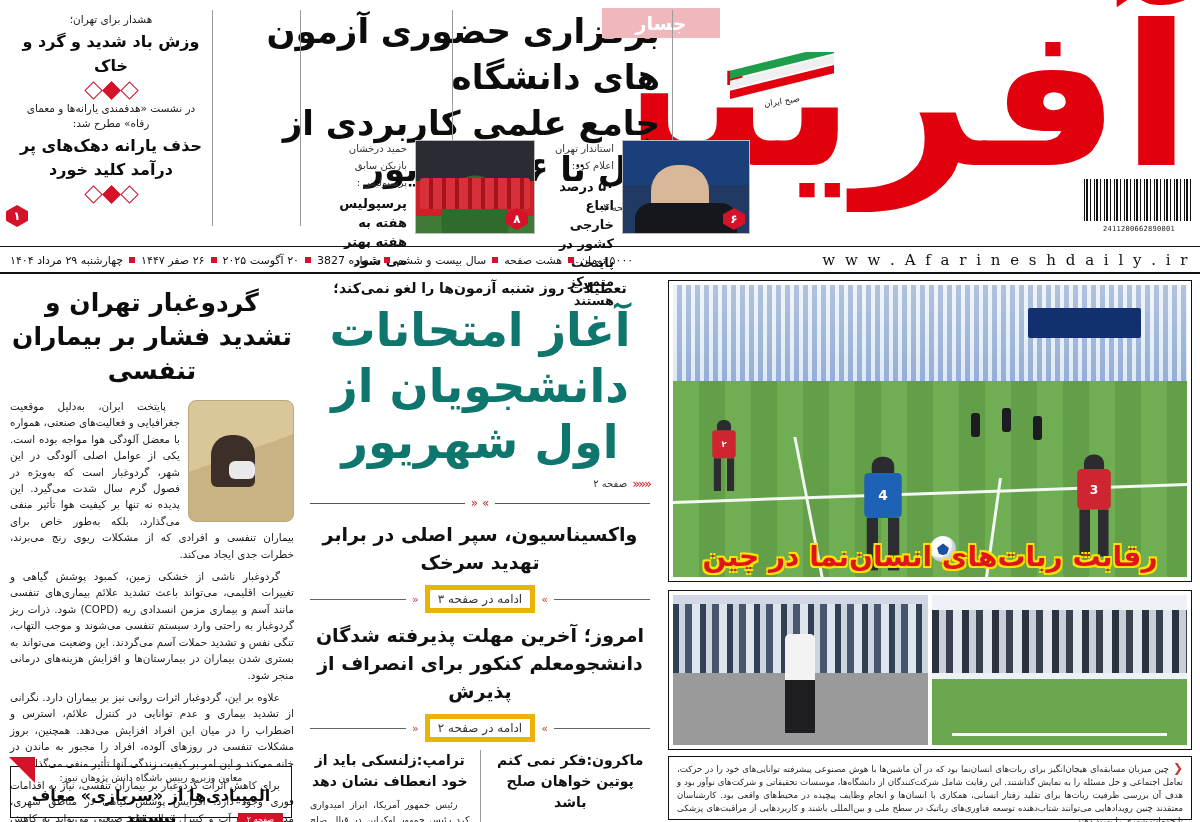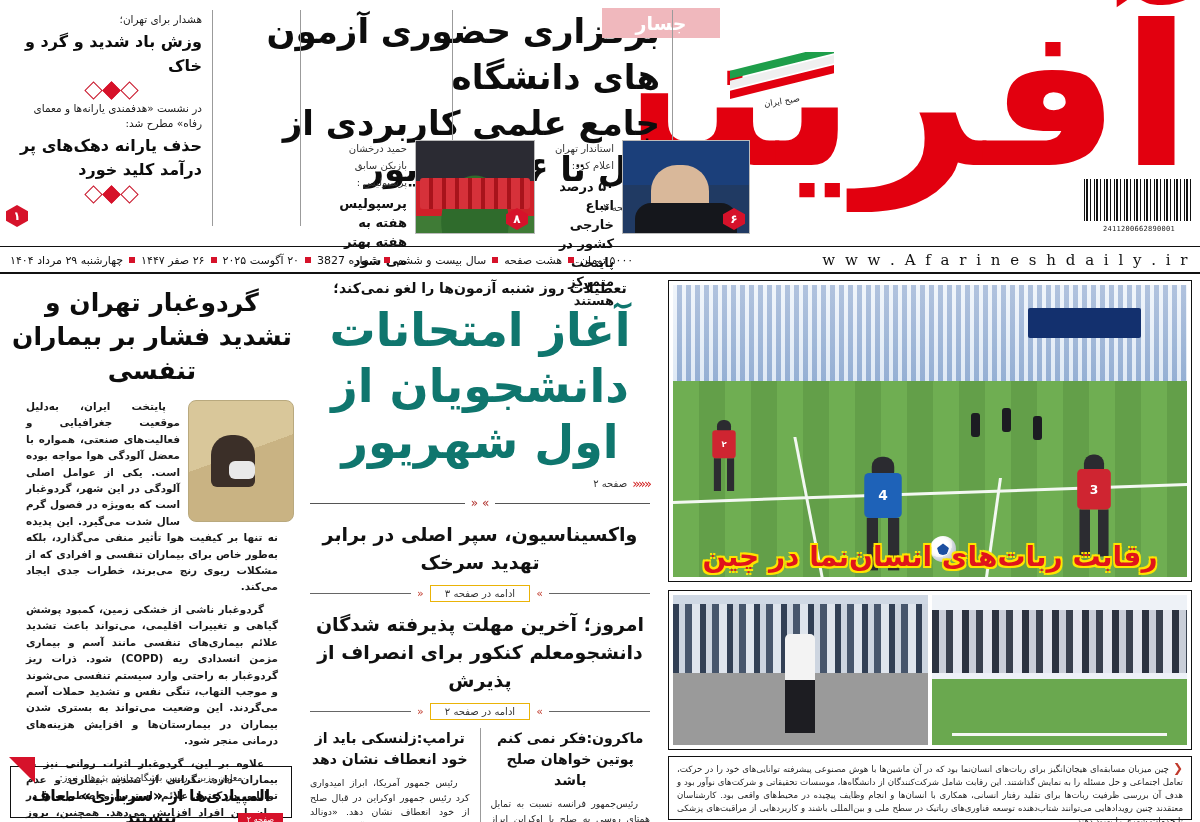--- a/index.html
+++ b/index.html
@@ -67,21 +67,21 @@
   .pagetag .chev{color:#d11a1a;font-size:13px;letter-spacing:-2px;}
   .tab-jasar{
     position:absolute;right:-50px;top:0;width:118px;height:30px;
     background:#f0b8bd;color:#fff;font-size:19px;font-weight:700;
     text-align:center;line-height:30px;overflow:hidden;
   }
 
   
   .side-teasers{
     position:absolute;left:0;top:6px;width:212px;height:230px;
-    text-align:right;box-sizing:border-box;padding:4px 10px 0 20px;
+    text-align:center;box-sizing:border-box;padding:4px 10px 0 20px;
   }
   .side-teasers .kicker{font-size:10.5px;color:#1a1a1a;line-height:15px;margin:2px 0 3px;}
   .side-teasers .tease{font-size:16px;font-weight:700;line-height:24px;color:#0d0d0d;}
   .dia{display:flex;justify-content:center;gap:5px;margin:6px 0 4px;}
   .dia span{width:11px;height:11px;transform:rotate(45deg);border:1.6px solid #c9152a;display:block;}
   .dia span.fill{background:#d6122a;border-color:#d6122a;}
   .vrule{position:absolute;top:10px;width:1px;height:216px;background:#9b9b9b;}
   .vrule.a{left:212px;}
   .vrule.b{left:300px;}
   .vrule.c{left:452px;}
@@ -147,21 +147,21 @@
   
   .main{position:absolute;left:0;top:276px;width:1200px;height:546px;}
 
   
   .colL{position:absolute;left:4px;top:2px;width:296px;height:542px;box-sizing:border-box;padding:0 6px;}
   .colL h2{
     margin:8px 0 10px;font-size:25px;line-height:34px;font-weight:700;
     text-align:center;color:#0d0d0d;
   }
   .colL .body{font-size:10.4px;line-height:16.4px;text-align:justify;color:#1a1a1a;}
-  .colL .body p{margin:0 16px 6px;text-indent:14px;font-weight:bold;}
+  .colL .body p{margin:0 0 6px;text-indent:14px;}
   .thumb-mask{
     float:right;width:104px;height:120px;margin:2px 0 4px 8px;
     border:1px solid #b9a97e;border-radius:8px;overflow:hidden;position:relative;
     background:linear-gradient(160deg,#d9c79a 0 45%,#c9b383 45% 100%);
   }
   .thumb-mask::before{
     content:"";position:absolute;left:22px;top:34px;width:44px;height:52px;
     border-radius:20px 20px 6px 6px;background:#3b2f28;
   }
   .thumb-mask::after{
@@ -194,21 +194,21 @@
   .colC .over{font-size:14px;font-weight:700;text-align:center;color:#111;margin:2px 0 6px;}
   .colC h2.big{
     margin:0;font-size:46px;line-height:56px;font-weight:700;text-align:center;
     color:#0f766e;letter-spacing:-1px;
   }
   .contlabel{
     display:flex;align-items:center;justify-content:center;gap:6px;margin:9px 0 8px;
   }
   .contlabel::before,.contlabel::after{content:"";height:1px;background:#666;flex:1;}
   .contlabel .pill{
-    border:1px solid #eab308;font-size:10px;color:#333;padding:2px 14px;white-space:nowrap;
+    border:5px solid #eab308;font-size:12px;color:#333;padding:2px 8px;white-space:nowrap;
   }
   .contlabel .ch{color:#c0392b;font-size:11px;}
   .colC h3{
     margin:0;font-size:19px;line-height:28px;font-weight:700;text-align:center;color:#111;
   }
   .pairrow{display:flex;gap:10px;margin-top:8px;}
   .pairrow .cell{flex:1;}
   .pairrow .cell h4{
     margin:0 0 6px;font-size:14px;line-height:21px;font-weight:700;text-align:center;color:#111;
   }

